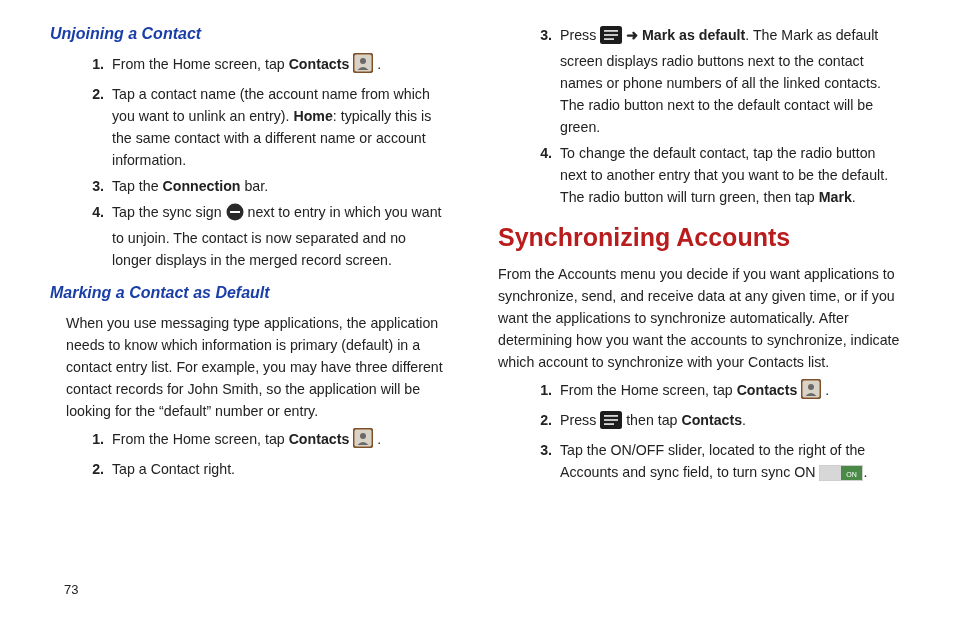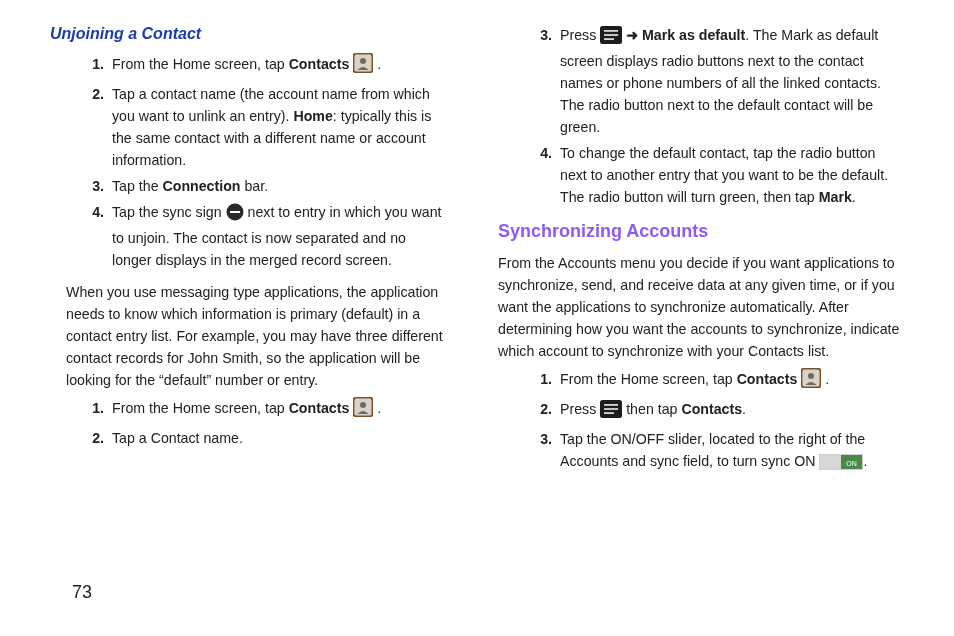--- a/index.html
+++ b/index.html
@@ -24,23 +24,23 @@
     line-height: 1.55;
   }
   .subhead {
     color: #1a3ea8;
     font-weight: bold;
     font-style: italic;
     font-size: 16px;
     margin: 2px 0 6px 0;
   }
   .secthead {
-    color: #8b5cf6;
+    color: #b91c1c;
     font-weight: bold;
-    font-size: 18px;
+    font-size: 25px;
     margin: 0 0 6px 0;
   }
   ol.steps {
     margin: 4px 0 10px 0;
     padding-left: 42px;
   }
   ol.steps li {
     margin: 4px 16px;
     padding-left: 4px;
   }
@@ -51,23 +51,23 @@
     margin: 6px 0;
     padding-left: 16px;
   }
   b { font-weight: bold; }
   .icon {
     display: inline-block;
     vertical-align: -4px;
   }
   .page-num {
     position: absolute;
-    left: 72px;
+    left: 64px;
     top: 582px;
-    font-size: 18px;
+    font-size: 13px;
   }
   .arrow { font-weight: bold; }
 
   
   svg.contacts-svg { width: 20px; height: 20px; }
   
   svg.minus-svg { width: 18px; height: 18px; }
   
   svg.menu-svg { width: 22px; height: 18px; }
   
@@ -121,31 +121,32 @@
       <li>
         <span>Tap the </span><b>Connection</b><span> bar.</span>
       </li>
       <li>
         <span>Tap the sync sign </span><span class="icon"><svg class="minus-svg">
               <use href="#minus-icon-g"></use>
             </svg></span><span> next to entry in which you want to unjoin. The contact is now separated and no longer displays in the merged record screen.</span>
       </li>
     </ol>
 
+    <div class="subhead">Marking a Contact as Default</div>
 
     <p class="para">When you use messaging type applications, the application needs to know which information is primary (default) in a contact entry list. For example, you may have three different contact records for John Smith, so the application will be looking for the “default” number or entry.</p>
 
     <ol class="steps">
       <li>
         <span>From the Home screen, tap </span><b>Contacts</b>
         <span class="icon"><svg class="contacts-svg">
               <use href="#contacts-icon-g"></use>
             </svg></span><span> .</span>
       </li>
-      <li>Tap a Contact name.</li>
+      <li>Tap a Contact right.</li>
     </ol>
   </div>
 
   <div class="col">
 
     <ol class="steps" start="3">
       <li>
         <span>Press </span><span class="icon"><svg class="menu-svg">
               <use href="#menu-icon-g"></use>
             </svg></span><span class="arrow"> ➜ </span><b>Mark as default</b><span>. The Mark as default screen displays radio buttons next to the contact names or phone numbers of all the linked contacts. The radio button next to the default contact will be green.</span>

